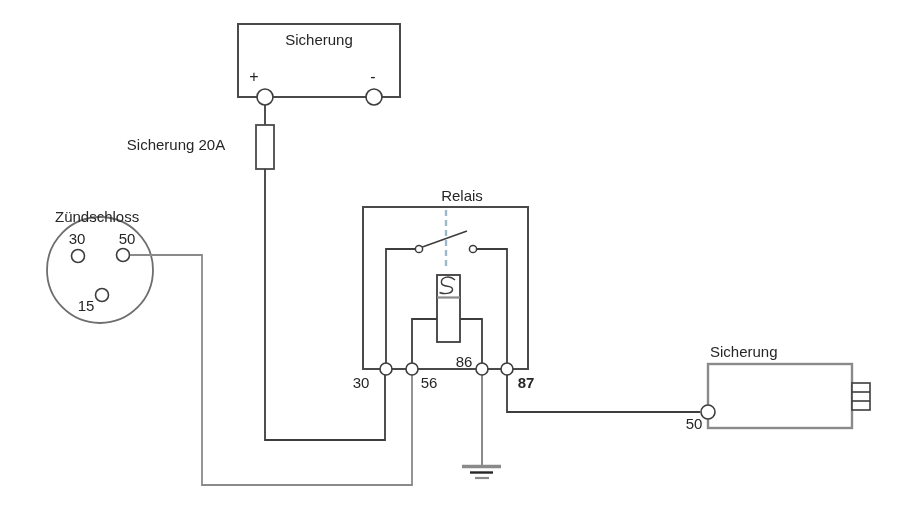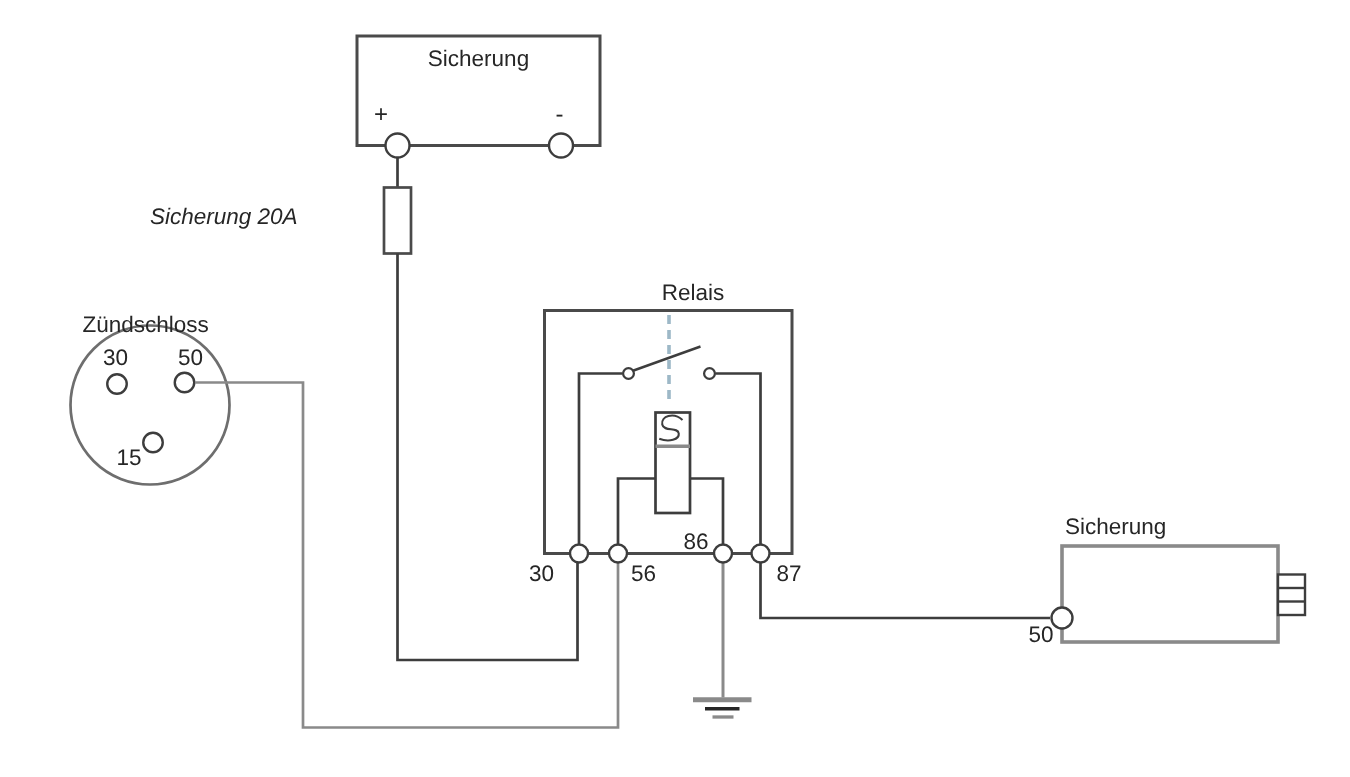--- a/index.html
+++ b/index.html
@@ -9,21 +9,21 @@
   }
   #wires{position:absolute;left:0;top:0;}
   .lbl{
     position:absolute;
     font-size:15px;
     color:#262626;
     white-space:nowrap;
     line-height:15px;
   }
   .ctr{transform:translateX(-50%);}
-  .rt{text-align:left;font-style:italic;}
+  .rt{text-align:center;}
   .sign{font-size:16px;}
 </style>
 </head>
 <body>
 
 <div id="stage">
 
   <svg id="wires" width="900" height="518" viewBox="0 0 900 518" fill="none" stroke-linecap="butt" stroke-linejoin="miter">
 
     <rect x="238" y="24" width="162" height="73" stroke="#4a4a4a" stroke-width="2"></rect>
@@ -90,18 +90,18 @@
 
   <div class="lbl" style="left:55px;top:209px;">Zündschloss</div>
   <div class="lbl ctr" style="left:77px;top:231px;">30</div>
   <div class="lbl ctr" style="left:127px;top:231px;">50</div>
   <div class="lbl ctr" style="left:86px;top:298px;">15</div>
 
   <div class="lbl ctr" style="left:462px;top:188px;">Relais</div>
   <div class="lbl ctr" style="left:361px;top:375px;">30</div>
   <div class="lbl ctr" style="left:429px;top:375px;">56</div>
   <div class="lbl ctr" style="left:464px;top:354px;">86</div>
-  <div class="lbl ctr" style="left:526px;top:375px;">87</div>
+  <div class="lbl ctr" style="left:526px;top:375px;font-weight:bold;">87</div>
 
   <div class="lbl" style="left:710px;top:344px;">Sicherung</div>
   <div class="lbl ctr" style="left:694px;top:416px;">50</div>
 
 </div>
 
 </body></html>

